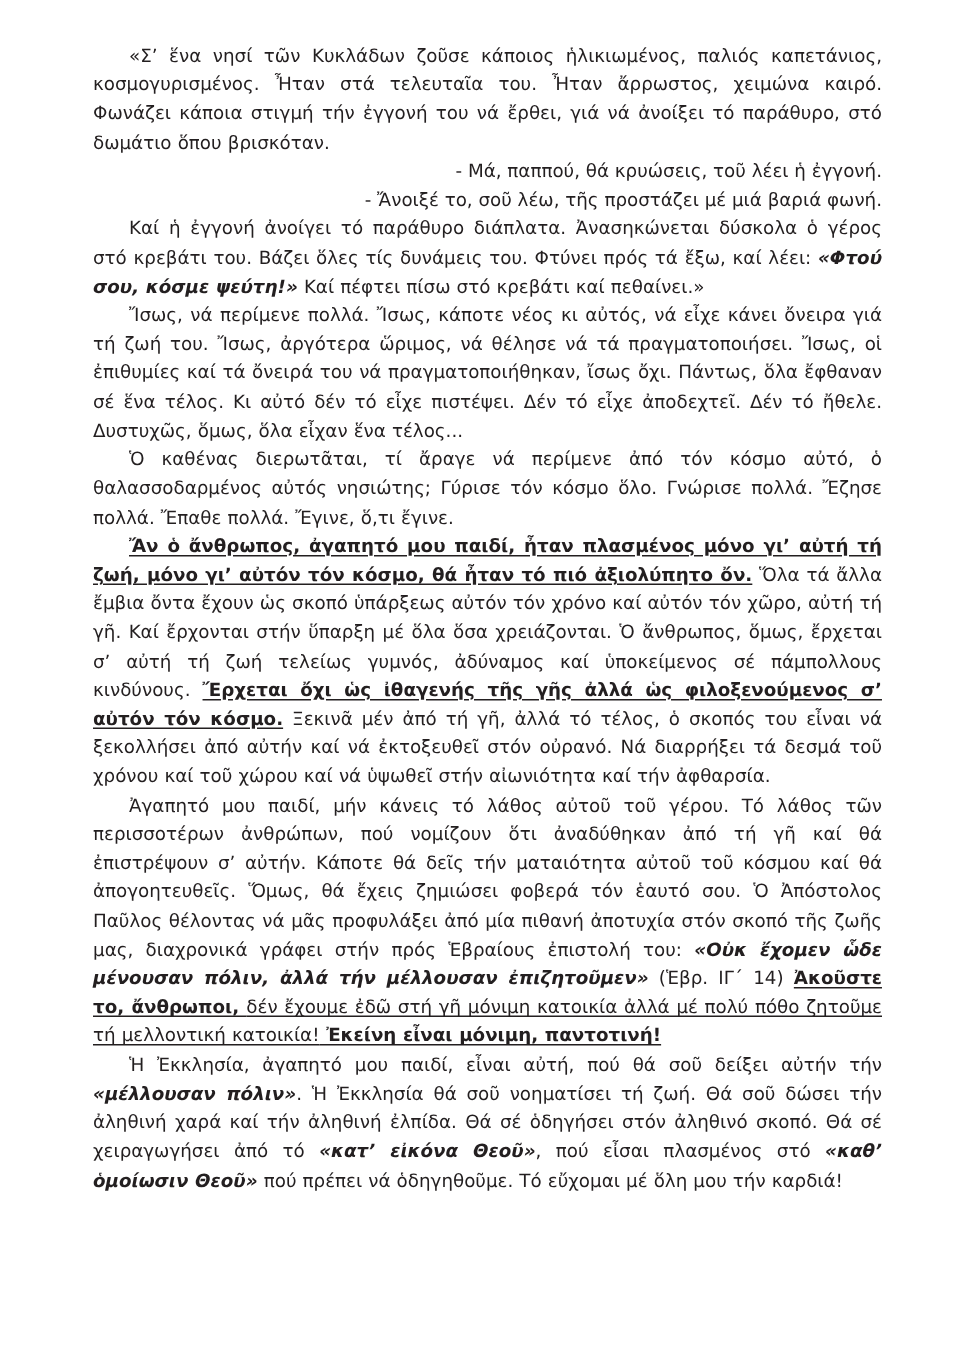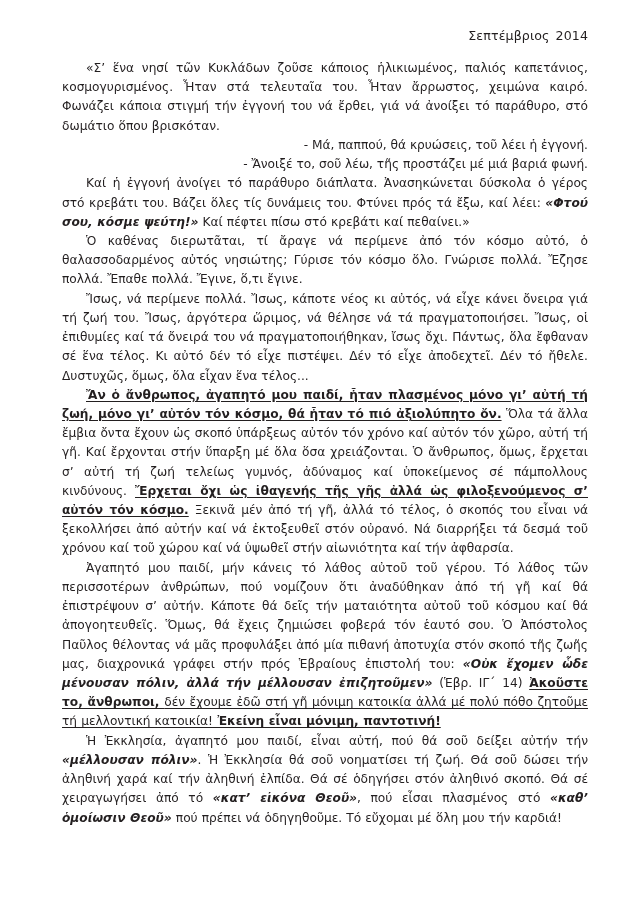--- a/index.html
+++ b/index.html
@@ -68,36 +68,33 @@
     font-weight: normal;
     text-decoration: underline;
     text-underline-offset: 1.5px;
   }
 </style>
 </head>
 <body>
 
 <div class="page">
 
-  <div class="doc-header">
-    <span>Σεπτέμβριος</span><span class="sp"></span><span>2014</span>
-  </div>
 
 
   <p class="body-par"><span>«Σ’ ἕνα νησί τῶν Κυκλάδων ζοῦσε κάποιος ἡλικιωμένος, παλιός καπετάνιος, κοσμογυρισμένος. Ἦταν στά τελευταῖα του. Ἦταν ἄρρωστος, χειμώνα καιρό. Φωνάζει κάποια στιγμή τήν ἐγγονή του νά ἔρθει, γιά νά ἀνοίξει τό παράθυρο, στό δωμάτιο ὅπου βρισκόταν.</span></p>
 
   <p class="dialogue">- Μά, παππού, θά κρυώσεις, τοῦ λέει ἡ ἐγγονή.</p>
 
   <p class="dialogue">- Ἄνοιξέ το, σοῦ λέω, τῆς προστάζει μέ μιά βαριά φωνή.</p>
 
   <p class="body-par"><span>Καί ἡ ἐγγονή ἀνοίγει τό παράθυρο διάπλατα. Ἀνασηκώνεται δύσκολα ὁ γέρος στό κρεβάτι του. Βάζει ὅλες τίς δυνάμεις του. Φτύνει πρός τά ἔξω, καί λέει: </span><span class="bi">«Φτού σου, κόσμε ψεύτη!»</span><span> Καί πέφτει πίσω στό κρεβάτι καί πεθαίνει.»</span></p>
 
+  <p class="body-par">Ἴσως, νά περίμενε πολλά. Ἴσως, κάποτε νέος κι αὐτός, νά εἶχε κάνει ὄνειρα γιά τή ζωή του. Ἴσως, ἀργότερα ὥριμος, νά θέλησε νά τά πραγματοποιήσει. Ἴσως, οἱ ἐπιθυμίες καί τά ὄνειρά του νά πραγματοποιήθηκαν, ἴσως ὄχι. Πάντως, ὅλα ἔφθαναν σέ ἕνα τέλος. Κι αὐτό δέν τό εἶχε πιστέψει. Δέν τό εἶχε ἀποδεχτεῖ. Δέν τό ἤθελε. Δυστυχῶς, ὅμως, ὅλα εἶχαν ἕνα τέλος...</p>
+
   <p class="body-par">Ὁ καθένας διερωτᾶται, τί ἄραγε νά περίμενε ἀπό τόν κόσμο αὐτό, ὁ θαλασσοδαρμένος αὐτός νησιώτης; Γύρισε τόν κόσμο ὅλο. Γνώρισε πολλά. Ἔζησε πολλά. Ἔπαθε πολλά. Ἔγινε, ὅ,τι ἔγινε.</p>
-
-  <p class="body-par">Ἴσως, νά περίμενε πολλά. Ἴσως, κάποτε νέος κι αὐτός, νά εἶχε κάνει ὄνειρα γιά τή ζωή του. Ἴσως, ἀργότερα ὥριμος, νά θέλησε νά τά πραγματοποιήσει. Ἴσως, οἱ ἐπιθυμίες καί τά ὄνειρά του νά πραγματοποιήθηκαν, ἴσως ὄχι. Πάντως, ὅλα ἔφθαναν σέ ἕνα τέλος. Κι αὐτό δέν τό εἶχε πιστέψει. Δέν τό εἶχε ἀποδεχτεῖ. Δέν τό ἤθελε. Δυστυχῶς, ὅμως, ὅλα εἶχαν ἕνα τέλος...</p>
 
 
   <p class="body-par"><span class="u">Ἄν ὁ ἄνθρωπος, ἀγαπητό μου παιδί, ἦταν πλασμένος μόνο γι’ αὐτή τή ζωή, μόνο γι’ αὐτόν τόν κόσμο, θά ἦταν τό πιό ἀξιολύπητο ὄν.</span><span> Ὅλα τά ἄλλα ἔμβια ὄντα ἔχουν ὡς σκοπό ὑπάρξεως αὐτόν τόν χρόνο καί αὐτόν τόν χῶρο, αὐτή τή γῆ. Καί ἔρχονται στήν ὕπαρξη μέ ὅλα ὅσα χρειάζονται. Ὁ ἄνθρωπος, ὅμως, ἔρχεται σ’ αὐτή τή ζωή τελείως γυμνός, ἀδύναμος καί ὑποκείμενος σέ πάμπολλους κινδύνους. </span><span class="u">Ἔρχεται ὄχι ὡς ἰθαγενής τῆς γῆς ἀλλά ὡς φιλοξενούμενος σ’ αὐτόν τόν κόσμο.</span><span> Ξεκινᾶ μέν ἀπό τή γῆ, ἀλλά τό τέλος, ὁ σκοπός του εἶναι νά ξεκολλήσει ἀπό αὐτήν καί νά ἐκτοξευθεῖ στόν οὐρανό. Νά διαρρήξει τά δεσμά τοῦ χρόνου καί τοῦ χώρου καί νά ὑψωθεῖ στήν αἰωνιότητα καί τήν ἀφθαρσία.</span></p>
 
   <p class="body-par"><span>Ἀγαπητό μου παιδί, μήν κάνεις τό λάθος αὐτοῦ τοῦ γέρου. Τό λάθος τῶν περισσοτέρων ἀνθρώπων, πού νομίζουν ὅτι ἀναδύθηκαν ἀπό τή γῆ καί θά ἐπιστρέψουν σ’ αὐτήν. Κάποτε θά δεῖς τήν ματαιότητα αὐτοῦ τοῦ κόσμου καί θά ἀπογοητευθεῖς. Ὅμως, θά ἔχεις ζημιώσει φοβερά τόν ἑαυτό σου. Ὁ Ἀπόστολος Παῦλος θέλοντας νά μᾶς προφυλάξει ἀπό μία πιθανή ἀποτυχία στόν σκοπό τῆς ζωῆς μας, διαχρονικά γράφει στήν πρός Ἑβραίους ἐπιστολή του: </span><span class="bi">«Οὐκ ἔχομεν ὧδε μένουσαν πόλιν, ἀλλά τήν μέλλουσαν ἐπιζητοῦμεν»</span><span> (Ἑβρ. ΙΓ´ 14) </span><span class="u">Ἀκοῦστε το, ἄνθρωποι, </span><span class="bu">δέν ἔχουμε ἐδῶ στή γῆ μόνιμη κατοικία ἀλλά μέ πολύ πόθο ζητοῦμε τή μελλοντική κατοικία!</span><span class="u"> Ἐκείνη εἶναι μόνιμη, παντοτινή!</span></p>
 
   <p class="body-par"><span>Ἡ Ἐκκλησία, ἀγαπητό μου παιδί, εἶναι αὐτή, πού θά σοῦ δείξει αὐτήν τήν </span><span class="bi">«μέλλουσαν πόλιν»</span><span>. Ἡ Ἐκκλησία θά σοῦ νοηματίσει τή ζωή. Θά σοῦ δώσει τήν ἀληθινή χαρά καί τήν ἀληθινή ἐλπίδα. Θά σέ ὁδηγήσει στόν ἀληθινό σκοπό. Θά σέ χειραγωγήσει ἀπό τό </span><span class="bi">«κατ’ εἰκόνα Θεοῦ»</span><span>, πού εἶσαι πλασμένος στό </span><span class="bi">«καθ’ ὁμοίωσιν Θεοῦ»</span><span> πού πρέπει νά ὁδηγηθοῦμε. Τό εὔχομαι μέ ὅλη μου τήν καρδιά!</span></p>
 
 </div>
 

